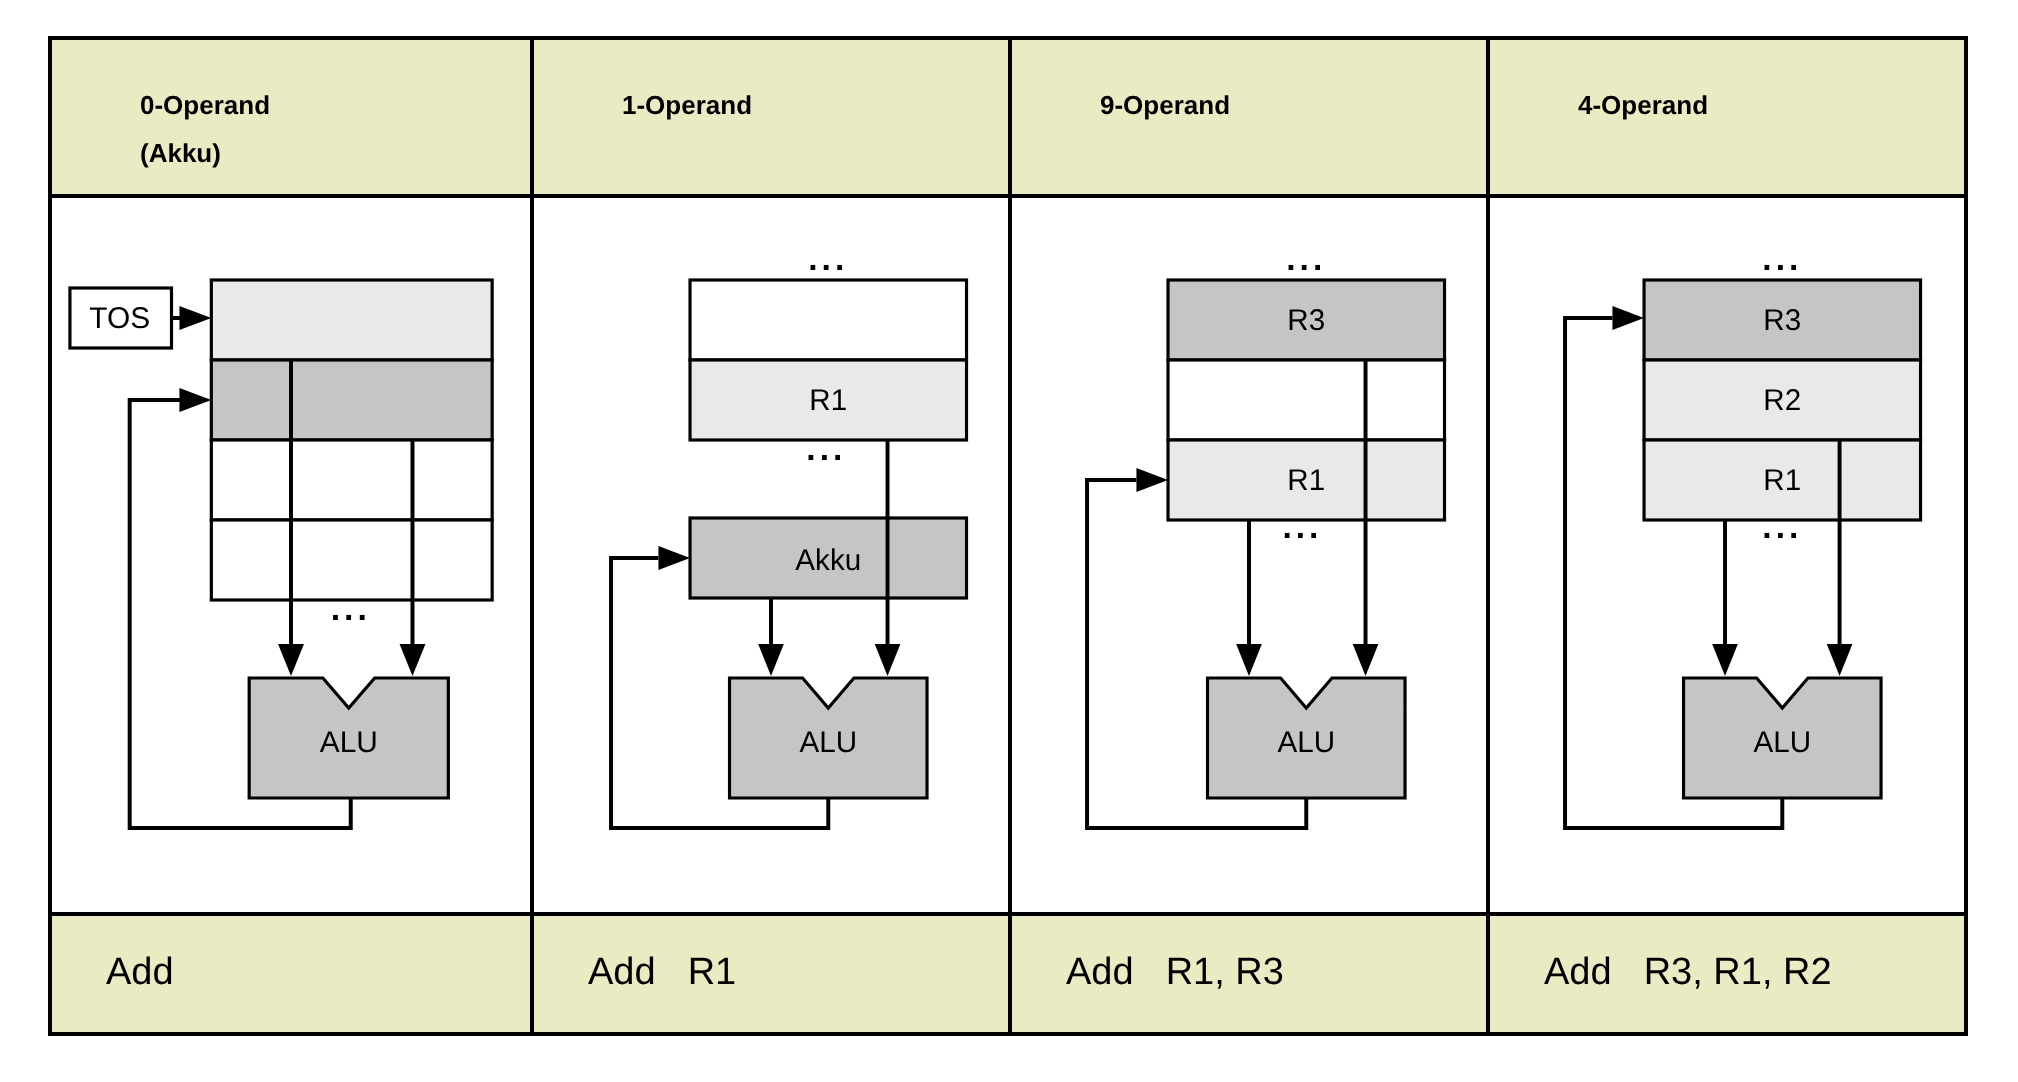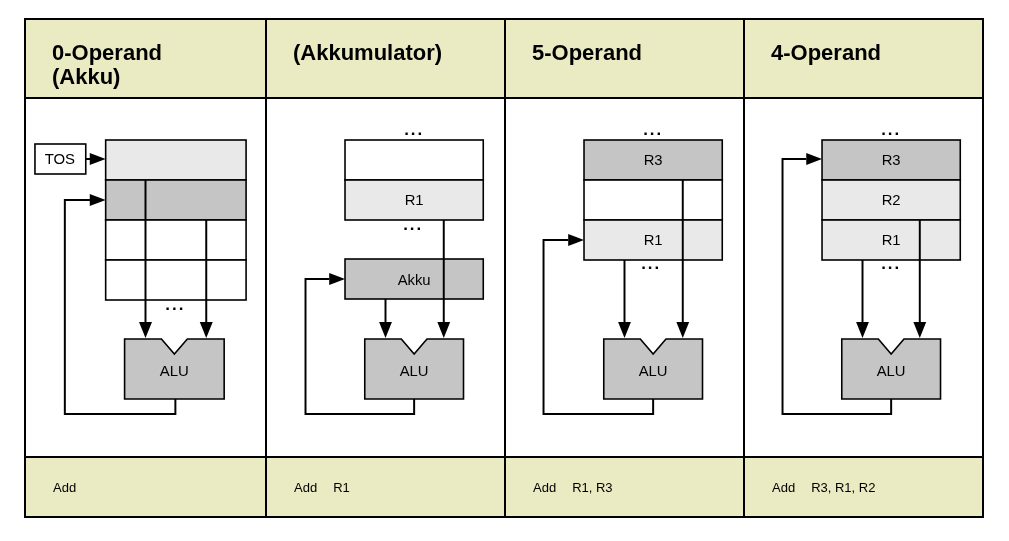--- a/index.html
+++ b/index.html
@@ -14,31 +14,31 @@
     position:absolute;left:24px;top:18px;width:960px;height:500px;
     border:2px solid var(--line);
     display:grid;
     grid-template-columns:repeat(4,1fr);
     grid-template-rows:79px 357px 60px;
   }
   .cell{border-left:2px solid var(--line);}
   .cell.first{border-left:none;}
   .header{
     background:var(--band-bg);
-    padding:21px 10px 0 26px;
-    font-size:22px;font-weight:bold;line-height:24px;
+    padding:21px 10px 0 44px;
+    font-size:13px;font-weight:bold;line-height:24px;
     border-bottom:2px solid var(--line);
   }
   .diagram{position:relative;background:var(--page-bg);}
   .diagram svg{position:absolute;left:0;top:0;width:100%;height:100%;}
   .instr{
     background:var(--band-bg);
     border-top:2px solid var(--line);
     display:flex;align-items:center;
-    padding-left:27px;font-size:13px;
+    padding-left:27px;font-size:19px;
   }
   .instr .ops{margin-left:16px;}
   
   .box{stroke:var(--line);stroke-width:1.6;}
   .f-white{fill:var(--cell-white);}
   .f-light{fill:var(--cell-light);}
   .f-mid{fill:var(--cell-mid);}
   .wire{stroke:var(--line);stroke-width:2;fill:none;}
   .head{fill:var(--line);stroke:none;}
   .lbl{font-family:"Liberation Sans",sans-serif;font-size:15px;fill:var(--text);
@@ -50,24 +50,24 @@
 <body>
 
 <div class="page">
 <div class="table">
 
   <div class="cell first header">
     <div>0-Operand</div>
     <div>(Akku)</div>
   </div>
   <div class="cell header">
-    <div>(Akkumulator)</div>
+    <div>1-Operand</div>
   </div>
   <div class="cell header">
-    <div>5-Operand</div>
+    <div>9-Operand</div>
     <div></div>
   </div>
   <div class="cell header">
     <div>4-Operand</div>
     <div></div>
   </div>
 
   <div class="cell first diagram">
     <svg viewBox="0 0 240 357" preserveAspectRatio="none">
 

